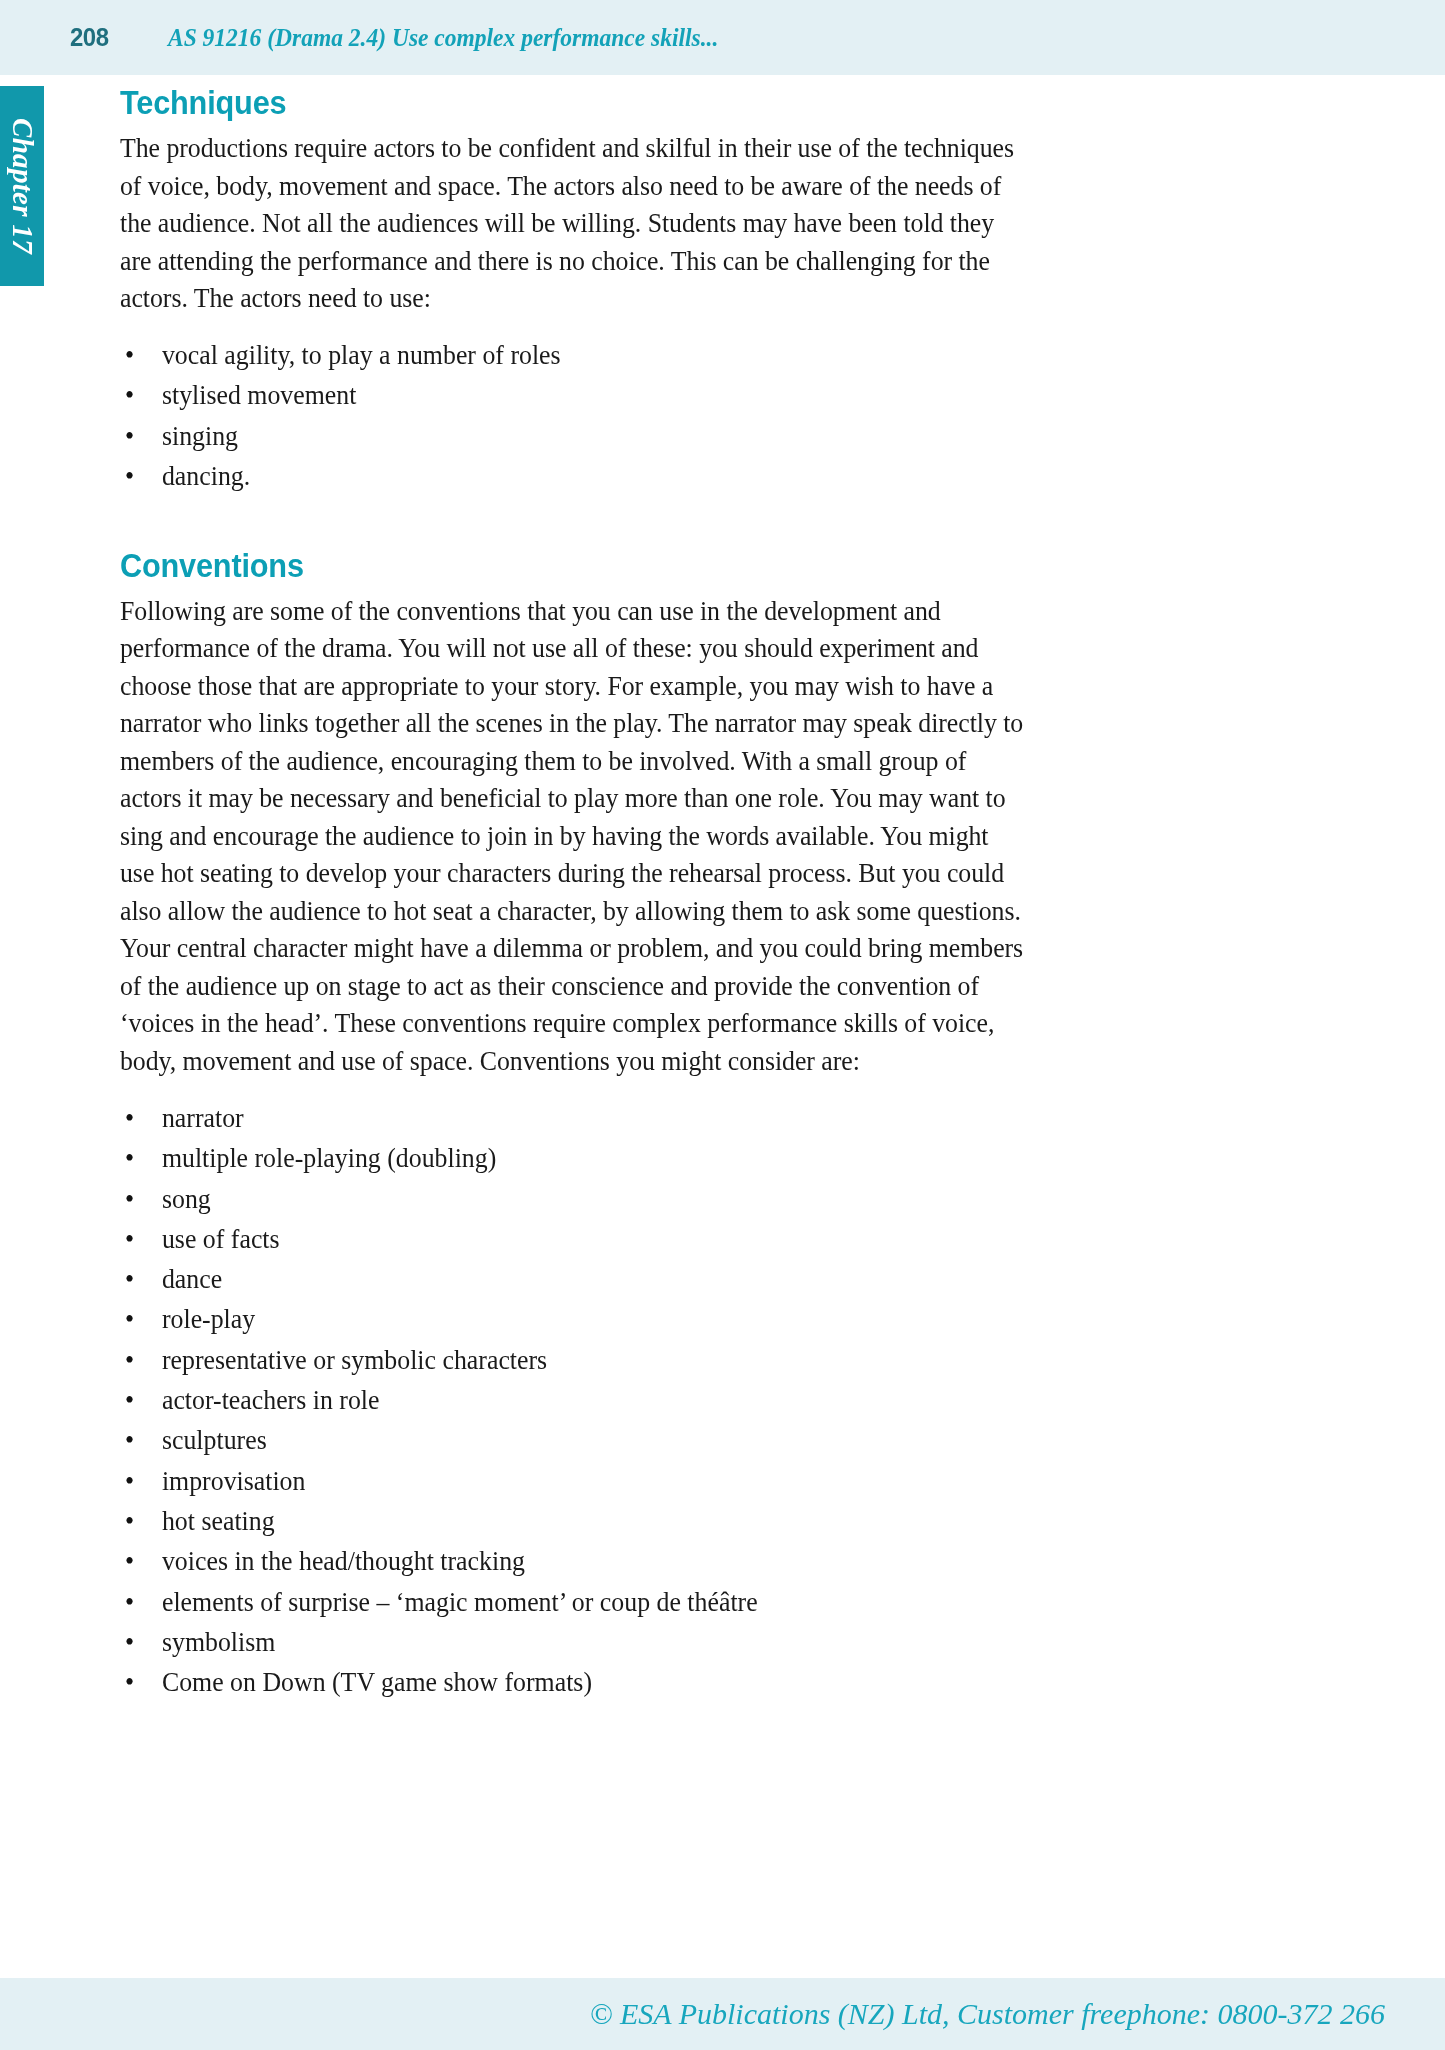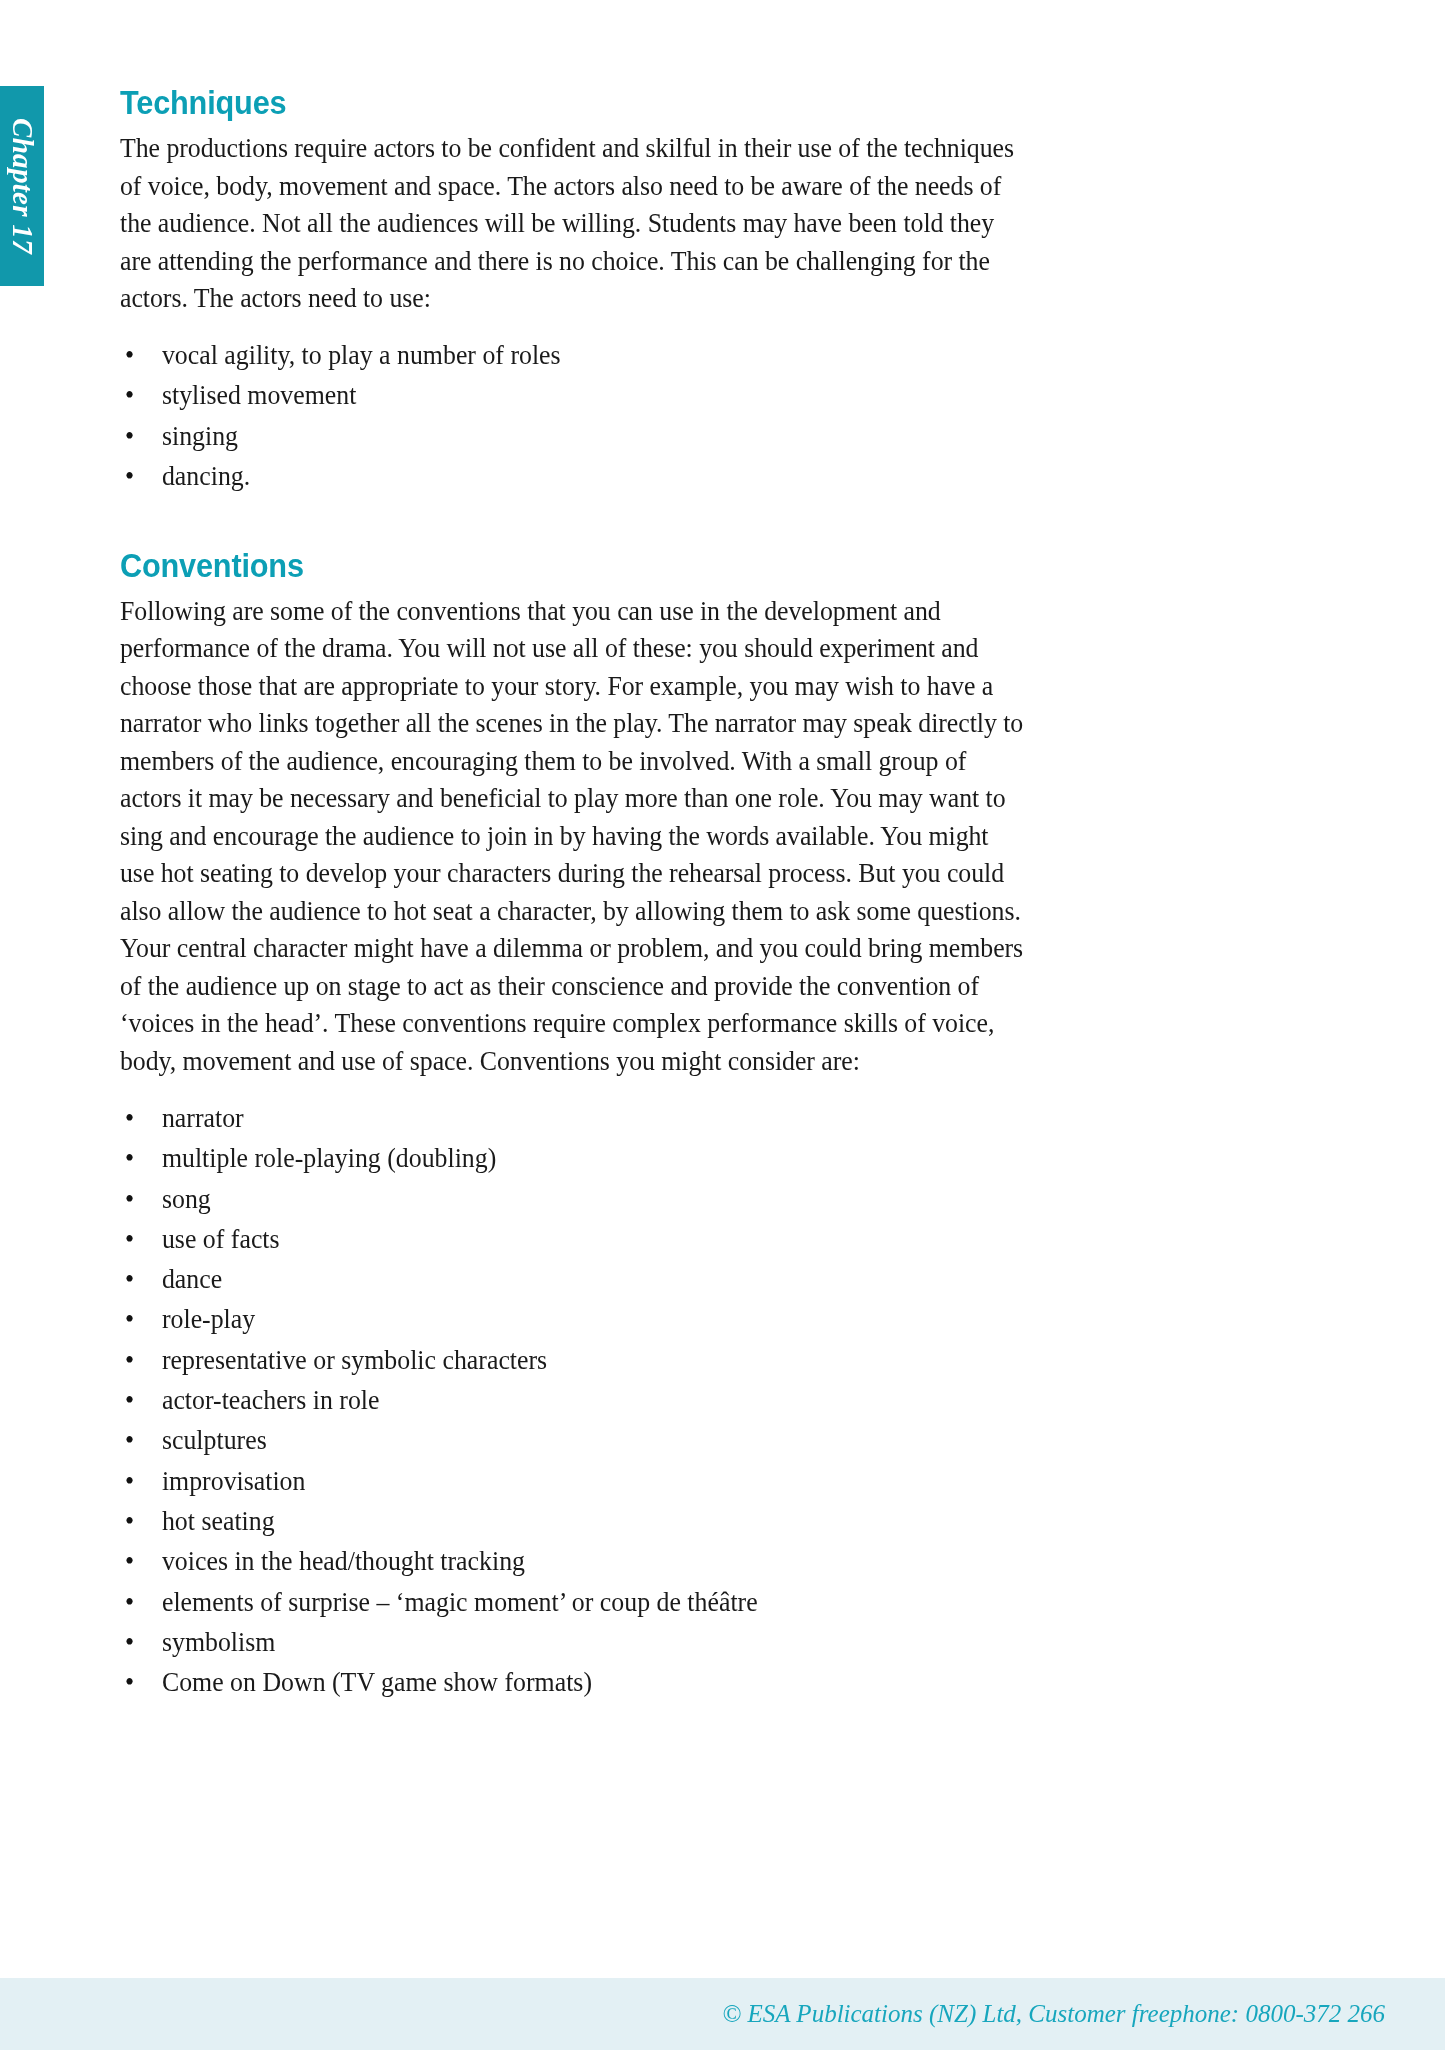--- a/index.html
+++ b/index.html
@@ -160,31 +160,35 @@
     height: 72px;
     background: #e3f0f4;
     display: flex;
     align-items: center;
     justify-content: flex-end;
   }
 
   .footer-text {
     font-family: "Liberation Serif", serif;
     font-style: italic;
-    font-size: 25px;
+    font-size: 30px;
     color: #17a6bd;
     margin-right: 60px;
     white-space: nowrap;
   }
 </style>
 </head>
 <body>
 
 <div class="page">
 
+  <div class="page-header">
+    <span class="header-page-number">208</span>
+    <span class="header-title">AS 91216 (Drama 2.4) Use complex performance skills...</span>
+  </div>
 
   <div class="chapter-tab">
     <span class="chapter-tab-label">Chapter 17</span>
   </div>
 
   <div class="content">
 
     <h2 class="section-heading">Techniques</h2>
 
     <p class="body-text">The productions require actors to be confident and skilful in their use of the techniques of voice, body, movement and space. The actors also need to be aware of the needs of the audience. Not all the audiences will be willing. Students may have been told they are attending the performance and there is no choice. This can be challenging for the actors. The actors need to use:</p>

